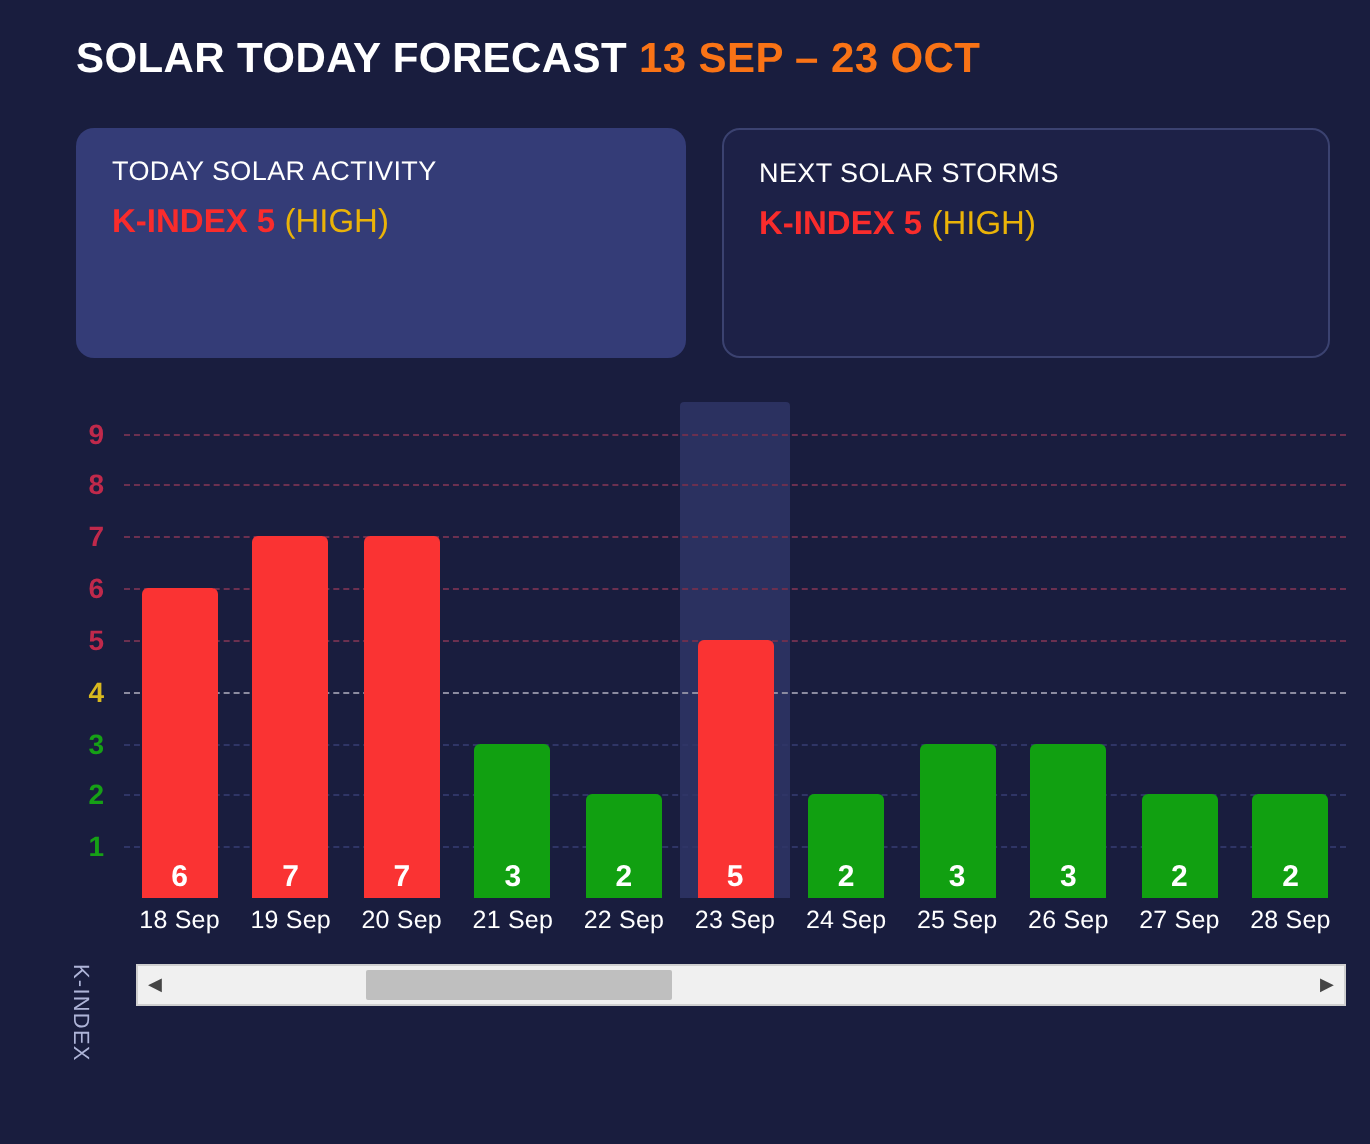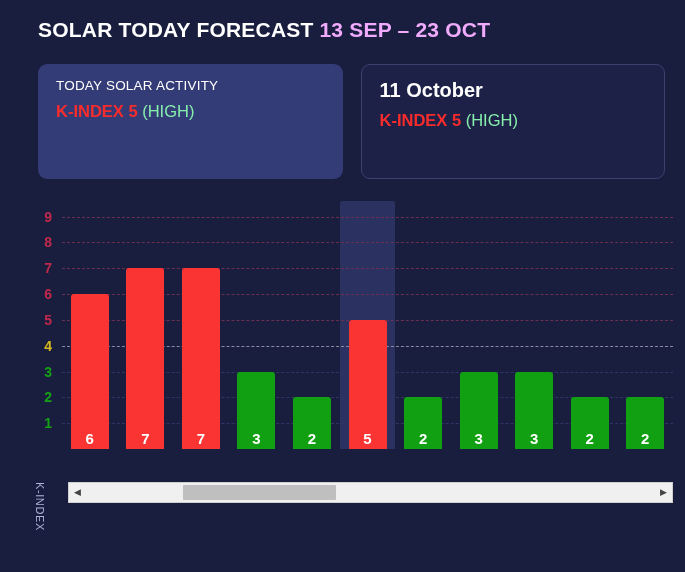--- a/index.html
+++ b/index.html
@@ -26,21 +26,21 @@
     font-size: 21px;
     font-weight: bold;
     letter-spacing: 0.2px;
     color: #ffffff;
     display: inline;
   }
   #title-range {
     font-size: 21px;
     font-weight: bold;
     letter-spacing: 0.2px;
-    color: #f0abfc;
+    color: #f97316;
     display: inline;
     margin-left: 6px;
   }
 
   
   #cards {
     display: flex;
     gap: 18px;
     padding: 20px 20px 0 38px;
     box-sizing: border-box;
@@ -73,21 +73,21 @@
   }
   .card-k {
     font-size: 16.5px;
   }
   .card-k .k-strong {
     font-weight: bold;
     color: #f92c2c;
   }
   .card-k .k-level {
     font-weight: normal;
-    color: #86efac;
+    color: #eab308;
   }
 
   
   #chart-area {
     position: relative;
     margin-top: 22px;
     height: 320px;
   }
   #y-axis {
     position: absolute;
@@ -241,21 +241,21 @@
 
 <div id="cards">
   <div class="card primary">
     <div class="card-label">TODAY SOLAR ACTIVITY</div>
     <div class="card-k">
       <span class="k-strong">K-INDEX 5</span>
       <span class="k-level">(HIGH)</span>
     </div>
   </div>
   <div class="card secondary">
-    <div class="card-date">11 October</div>
+    <div class="card-label">NEXT SOLAR STORMS</div>
     <div class="card-k">
       <span class="k-strong">K-INDEX 5</span>
       <span class="k-level">(HIGH)</span>
     </div>
   </div>
 </div>
 
 <div id="chart-area">
   <div id="y-axis">
       <div class="y-tick" style="top: 15.5px; color: rgb(192, 41, 75);">9</div>
@@ -332,20 +332,33 @@
             <span class="bar-value">2</span>
           </div>
         </div>
         <div class="bar-slot">
           <div class="bar green" style="height: 51.6667px;">
             <span class="bar-value">2</span>
           </div>
         </div>
       </div>
   </div>
+  <div id="x-axis">
+      <div class="x-tick">18 Sep</div>
+      <div class="x-tick">19 Sep</div>
+      <div class="x-tick">20 Sep</div>
+      <div class="x-tick">21 Sep</div>
+      <div class="x-tick">22 Sep</div>
+      <div class="x-tick">23 Sep</div>
+      <div class="x-tick">24 Sep</div>
+      <div class="x-tick">25 Sep</div>
+      <div class="x-tick">26 Sep</div>
+      <div class="x-tick">27 Sep</div>
+      <div class="x-tick">28 Sep</div>
+    </div>
 
   <div id="scrollbar">
     <div class="sb-arrow">◀</div>
     <div id="sb-track">
       <div id="sb-thumb" style="left: 17%; width: 27%;"></div>
     </div>
     <div class="sb-arrow">▶</div>
   </div>
 
   <div id="y-axis-title">K-INDEX</div>

